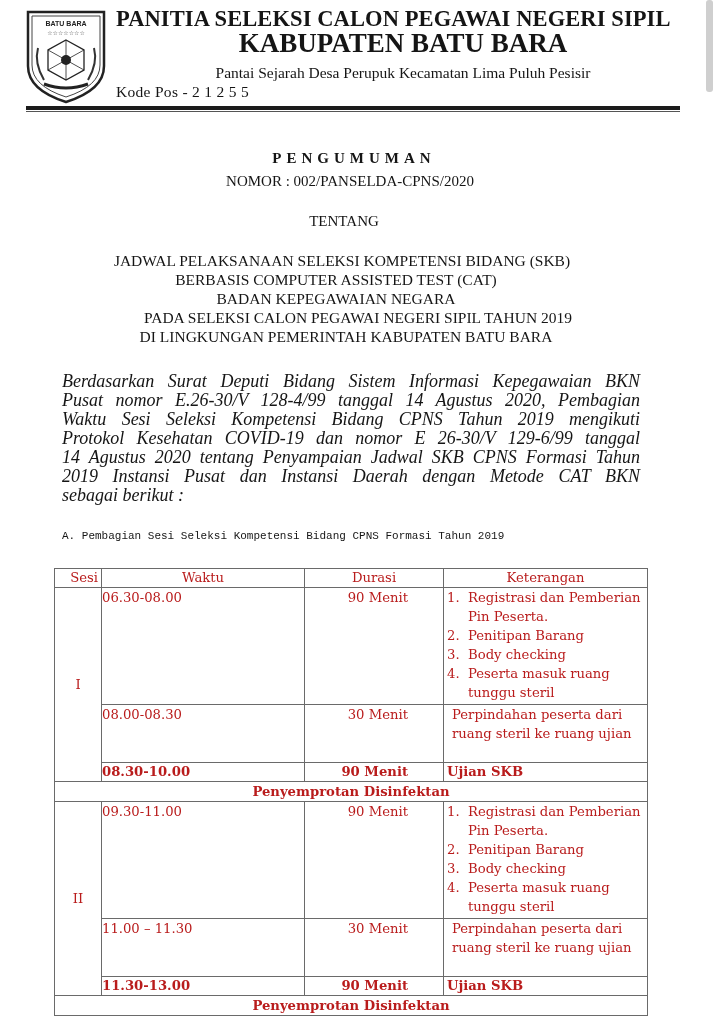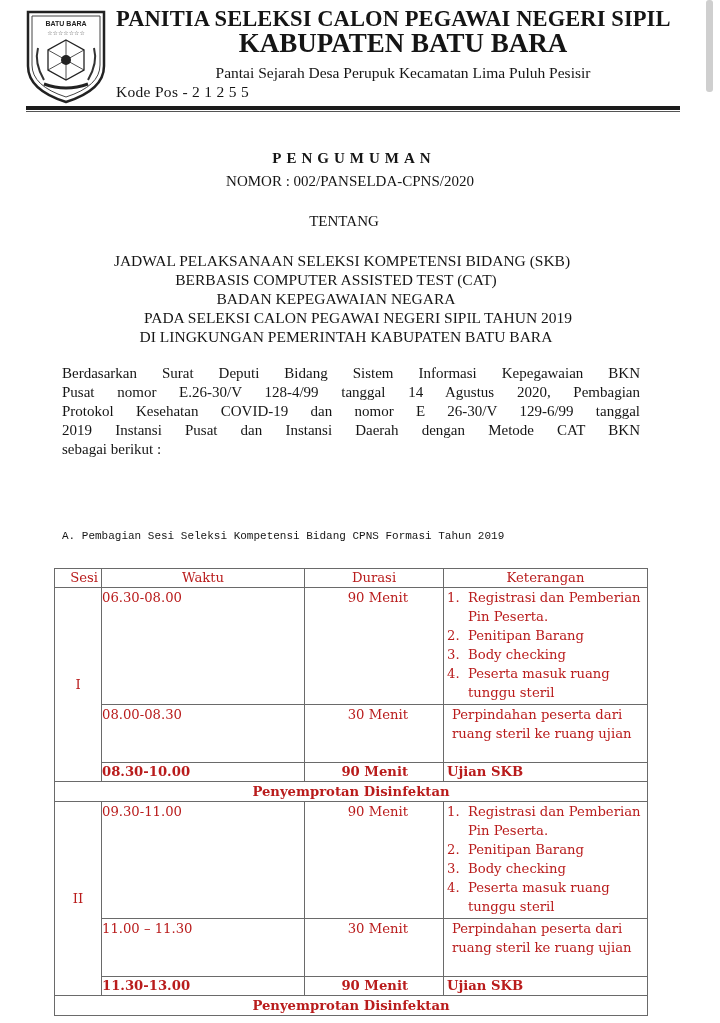--- a/index.html
+++ b/index.html
@@ -50,23 +50,24 @@
   .pengumuman { top: 150px; font-weight: bold; font-size: 15px; letter-spacing: 5px; left: 4px; }
   .nomor { top: 173px; font-size: 15px; }
   .tentang { top: 213px; font-size: 15px; left: -6px; }
   .judul { font-size: 15.5px; }
   .j1 { top: 252px; left: -8px; }
   .j2 { top: 271px; left: -14px; }
   .j3 { top: 290px; left: -14px; }
   .j4 { top: 309px; left: 8px; }
   .j5 { top: 328px; left: -4px; }
   .para {
-    position: absolute; left: 62px; top: 364px; width: 578px;
-    font-family: "Liberation Serif", serif; font-size: 15px; line-height: 19px;
+    position: absolute; left: 62px; top: 372px; width: 578px;
+    font-family: "Liberation Serif", serif; font-size: 18px; line-height: 19px;
     text-align: justify;
+    font-style: italic;
   }
   .para-line { display: block; text-align: justify; text-align-last: justify; white-space: nowrap; }
   .para-line.last { text-align-last: left; }
   .section-a {
     position: absolute; left: 62px; top: 530px;
     font-family: Liberation Mono, monospace; font-size: 11px; white-space: nowrap; text-align: right;
   }
   table.sched {
     position: absolute; left: 54px; top: 568px; border-collapse: collapse;
     font-family: "DejaVu Serif", serif; font-size: 13.2px; color: #b91c1c;
@@ -129,21 +130,23 @@
 <div class="center-line tentang">TENTANG</div>
 <div class="center-line judul j1">JADWAL PELAKSANAAN SELEKSI KOMPETENSI BIDANG (SKB)</div>
 <div class="center-line judul j2">BERBASIS COMPUTER ASSISTED TEST (CAT)</div>
 <div class="center-line judul j3">BADAN KEPEGAWAIAN NEGARA</div>
 <div class="center-line judul j4">PADA SELEKSI CALON PEGAWAI NEGERI SIPIL TAHUN 2019</div>
 <div class="center-line judul j5">DI LINGKUNGAN PEMERINTAH KABUPATEN BATU BARA</div>
 
 <div class="para">
   <span class="para-line">Berdasarkan Surat Deputi Bidang Sistem Informasi Kepegawaian BKN</span>
   <span class="para-line">Pusat nomor E.26-30/V 128-4/99 tanggal 14 Agustus 2020, Pembagian</span>
+  <span class="para-line">Waktu Sesi Seleksi Kompetensi Bidang CPNS Tahun 2019 mengikuti</span>
   <span class="para-line">Protokol  Kesehatan COVID-19 dan nomor E 26-30/V 129-6/99 tanggal</span>
+  <span class="para-line">14 Agustus 2020 tentang Penyampaian Jadwal SKB CPNS Formasi Tahun</span>
   <span class="para-line">2019 Instansi Pusat dan Instansi Daerah dengan Metode CAT BKN</span>
   <span class="para-line last">sebagai berikut :</span>
 </div>
 
 <div class="section-a">A. Pembagian Sesi Seleksi Kompetensi Bidang CPNS Formasi Tahun 2019</div>
 
 <table class="sched">
   <colgroup>
     <col class="c-sesi">
       <col class="c-waktu">

